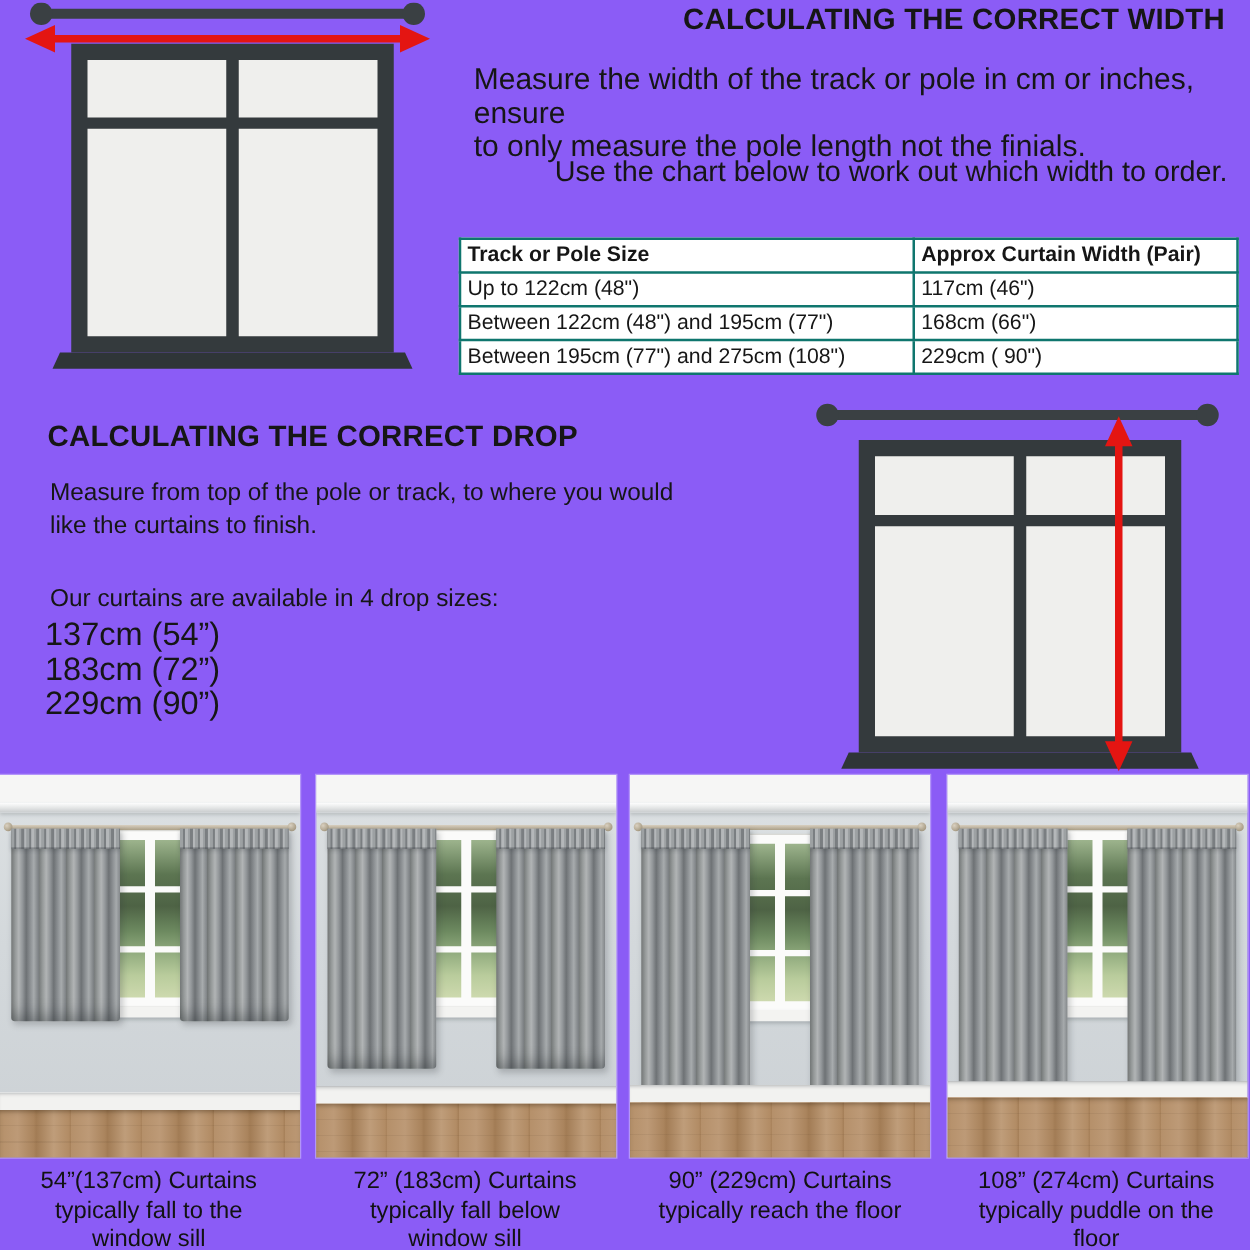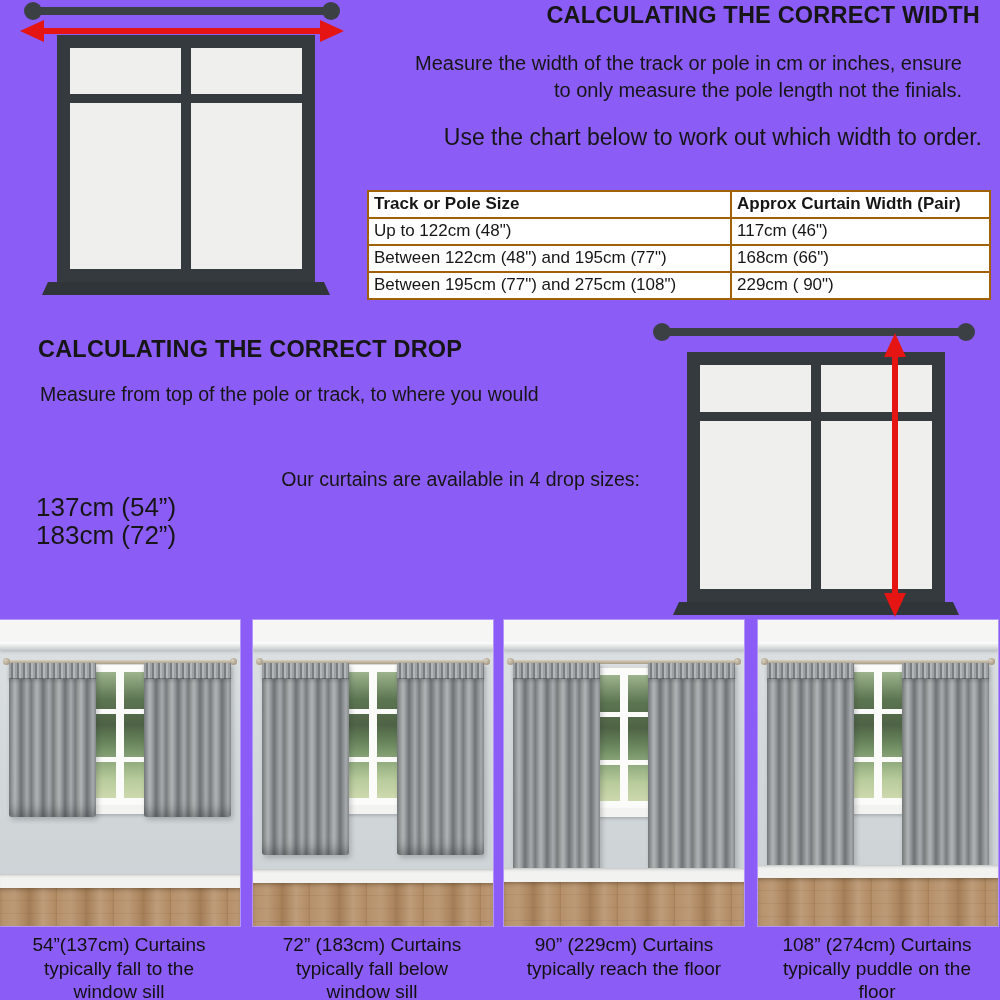--- a/index.html
+++ b/index.html
@@ -3,38 +3,38 @@
 <meta charset="utf-8">
 <style>
   html,body{margin:0;padding:0;}
   body{width:1000px;height:1000px;overflow:hidden;background:#c9c9c9;
        font-family:"Liberation Sans", sans-serif;color:#161616;}
   .page{position:relative;width:1000px;height:1000px;background:#8b5cf6;overflow:hidden;}
 
   
   .w-title{position:absolute;left:380px;top:2px;width:600px;text-align:right;
            font-size:23.5px;font-weight:bold;letter-spacing:.2px;}
-  .w-para{position:absolute;left:340px;top:50px;width:622px;text-align:right;
-          font-size:20px;line-height:27px;}
+  .w-para{position:absolute;left:379px;top:50px;width:622px;text-align:left;
+          font-size:24px;line-height:27px;}
   .w-para2{position:absolute;left:360px;top:124px;width:622px;text-align:right;
            font-size:23px;}
 
   .d-title{position:absolute;left:38px;top:336px;width:560px;
            font-size:23.5px;font-weight:bold;letter-spacing:.2px;}
   .d-para{position:absolute;left:40px;top:381px;width:600px;
           font-size:19.5px;line-height:26px;}
-  .d-intro{position:absolute;left:40px;top:468px;width:600px;font-size:19.5px;text-align:right;}
+  .d-intro{position:absolute;left:40px;top:468px;width:600px;font-size:19.5px;}
   .d-sizes{position:absolute;left:36px;top:494px;width:400px;
            font-size:26px;line-height:27.5px;}
 
   
   .size-table{position:absolute;left:367px;top:190px;width:608px;
               border-collapse:collapse;background:#ffffff;
               font-size:17px;table-layout:fixed;}
-  .size-table th,.size-table td{border:2px solid #a16207;padding:2px 4px 3px 5px;
+  .size-table th,.size-table td{border:2px solid #0f766e;padding:2px 4px 3px 5px;
               text-align:left;white-space:nowrap;overflow:hidden;}
   .size-table th{font-weight:bold;}
   .size-table .c1{width:352px;}
   .size-table .c2{width:248px;}
 
   
   .illus{position:absolute;}
   .illus-width{left:12px;top:2px;width:340px;height:300px;}
   .illus-drop{left:645px;top:318px;width:340px;height:300px;}
 
@@ -154,25 +154,27 @@
       <tr>
         <td>Between 195cm (77") and 275cm (108")</td>
         <td>229cm ( 90")</td>
       </tr>
     </tbody>
   </table>
 
   <div class="d-title">CALCULATING THE CORRECT DROP</div>
   <div class="d-para">
     <div>Measure from top of the pole or track, to where you would</div>
+    <div>like the curtains to finish.</div>
   </div>
   <div class="d-intro">Our curtains are available in 4 drop sizes:</div>
   <div class="d-sizes">
     <div>137cm (54”)</div>
     <div>183cm (72”)</div>
+    <div>229cm (90”)</div>
   </div>
 
   <svg class="illus illus-drop" viewBox="0 0 340 300">
     <line x1="17" y1="14" x2="321" y2="14" stroke="#3a4043" stroke-width="8"></line>
     <circle cx="17" cy="14" r="9" fill="#3a4043"></circle>
     <circle cx="321" cy="14" r="9" fill="#3a4043"></circle>
     <rect x="42" y="34" width="258" height="250" fill="#343a3d"></rect>
     <rect x="55" y="47" width="111" height="47" fill="#efefed"></rect>
     <rect x="176" y="47" width="111" height="47" fill="#efefed"></rect>
     <rect x="55" y="103" width="111" height="168" fill="#efefed"></rect>

